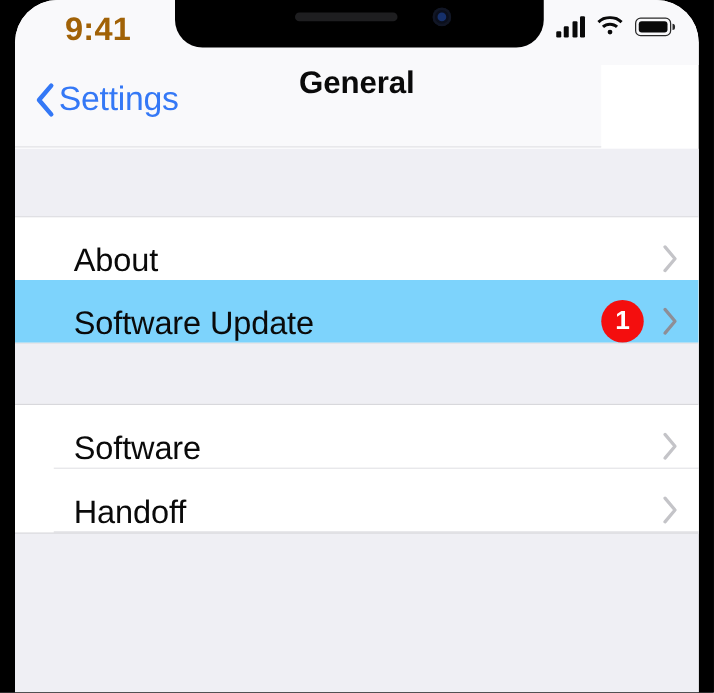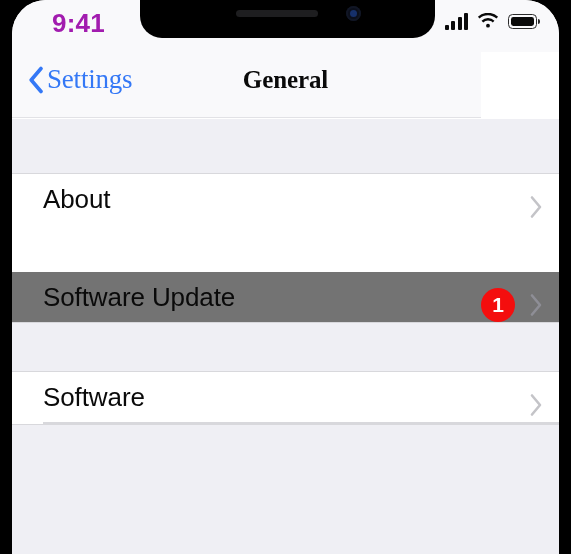--- a/index.html
+++ b/index.html
@@ -46,21 +46,21 @@
     height: 52px;
     background: #F9F9FB;
     z-index: 3;
   }
   .status-time {
     position: absolute;
     left: 40px;
     top: 8px;
     font-size: 26px;
     font-weight: bold;
-    color: #a21caf;
+    color: #a16207;
     letter-spacing: 0.2px;
   }
   .status-right {
     position: absolute;
     right: 22px;
     top: 13px;
     display: flex;
     align-items: center;
     gap: 9px;
   }
@@ -156,21 +156,20 @@
   .nav-bar {
     position: absolute;
     left: 0;
     top: 52px;
     width: 469px;
     height: 66px;
     background: #F9F9FB;
     border-bottom: 1px solid #E2E2E6;
     box-sizing: border-box;
     z-index: 2;
-    font-family: Liberation Serif, serif;
   }
   .nav-back {
     position: absolute;
     left: 16px;
     top: 12px;
     display: flex;
     align-items: center;
     gap: 3px;
     cursor: pointer;
   }
@@ -180,21 +179,21 @@
     display: block;
   }
   .nav-back-label {
     font-size: 27px;
     color: #3478F6;
     letter-spacing: -0.2px;
   }
   .nav-title {
     position: absolute;
     left: 0;
-    top: 14px;
+    top: 0;
     width: 547px;
     text-align: center;
     font-size: 25px;
     font-weight: bold;
     color: #0a0a0a;
     letter-spacing: -0.1px;
   }
 
   
   .content {
@@ -216,27 +215,27 @@
   .group {
     background: #ffffff;
     border-top: 1px solid #D8D8DC;
     border-bottom: 1px solid #D8D8DC;
   }
 
   .row {
     position: relative;
     height: 50px;
     display: flex;
-    align-items: center;
+    align-items: flex-end;
     background: #ffffff;
     cursor: pointer;
+    padding-left: 16px;
   }
   .row.selected {
-    background: #737373;
-    margin-top: 48px;
+    background: #7dd3fc;
   }
   .row-label {
     margin-left: 31px;
     font-size: 26px;
     color: #0a0a0a;
     letter-spacing: -0.1px;
   }
   .row-right {
     position: absolute;
     right: 16px;
@@ -341,18 +340,26 @@
       <div class="group">
         <div class="row">
           <span class="row-label">Software</span>
           <div class="row-right">
             <svg class="chev" viewBox="0 0 14 24">
               <path d="M3 2.5 L11 12 L3 21.5" fill="none" stroke="#C4C4C8" stroke-width="2.6" stroke-linecap="round" stroke-linejoin="round"></path>
             </svg>
           </div>
         </div>
         <div class="separator"></div>
+        <div class="row">
+          <span class="row-label">Handoff</span>
+          <div class="row-right">
+            <svg class="chev" viewBox="0 0 14 24">
+              <path d="M3 2.5 L11 12 L3 21.5" fill="none" stroke="#C4C4C8" stroke-width="2.6" stroke-linecap="round" stroke-linejoin="round"></path>
+            </svg>
+          </div>
+        </div>
         <div class="separator"></div>
       </div>
 
     </div>
   </div>
 </div>
 
 </body></html>

